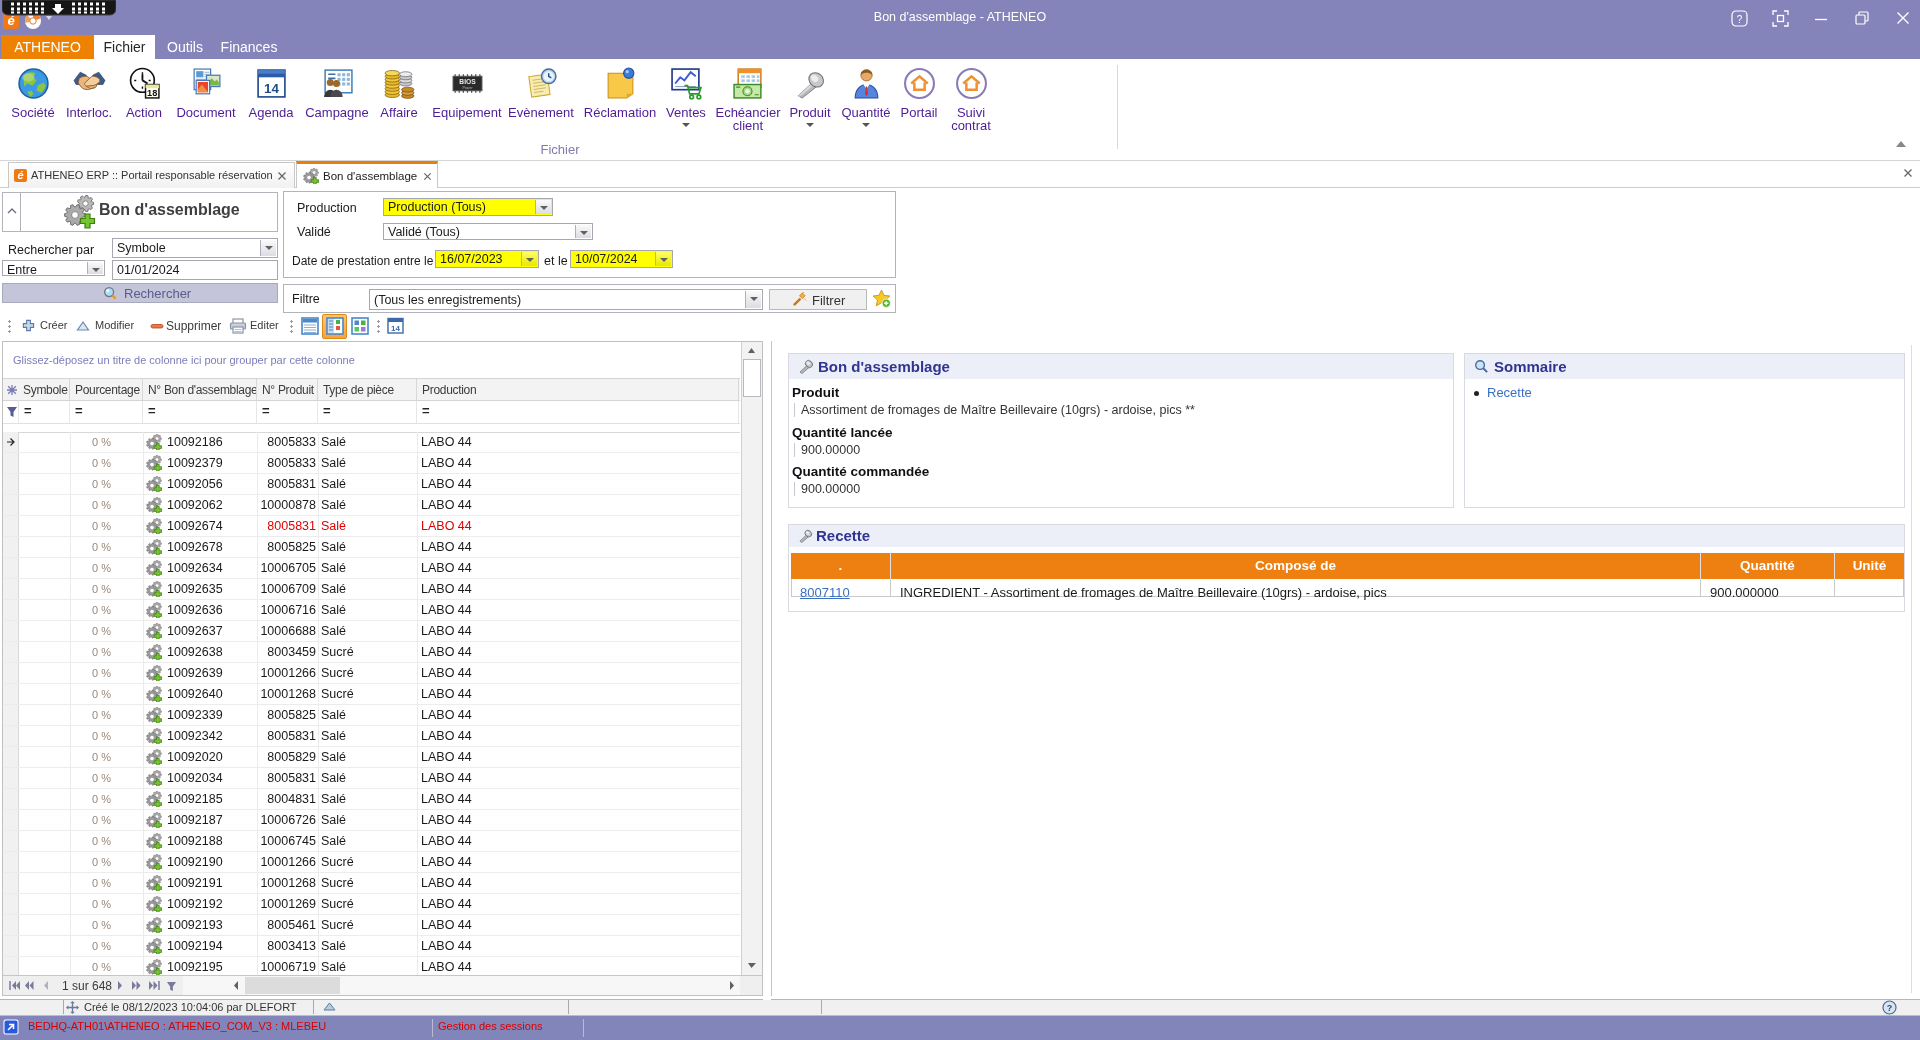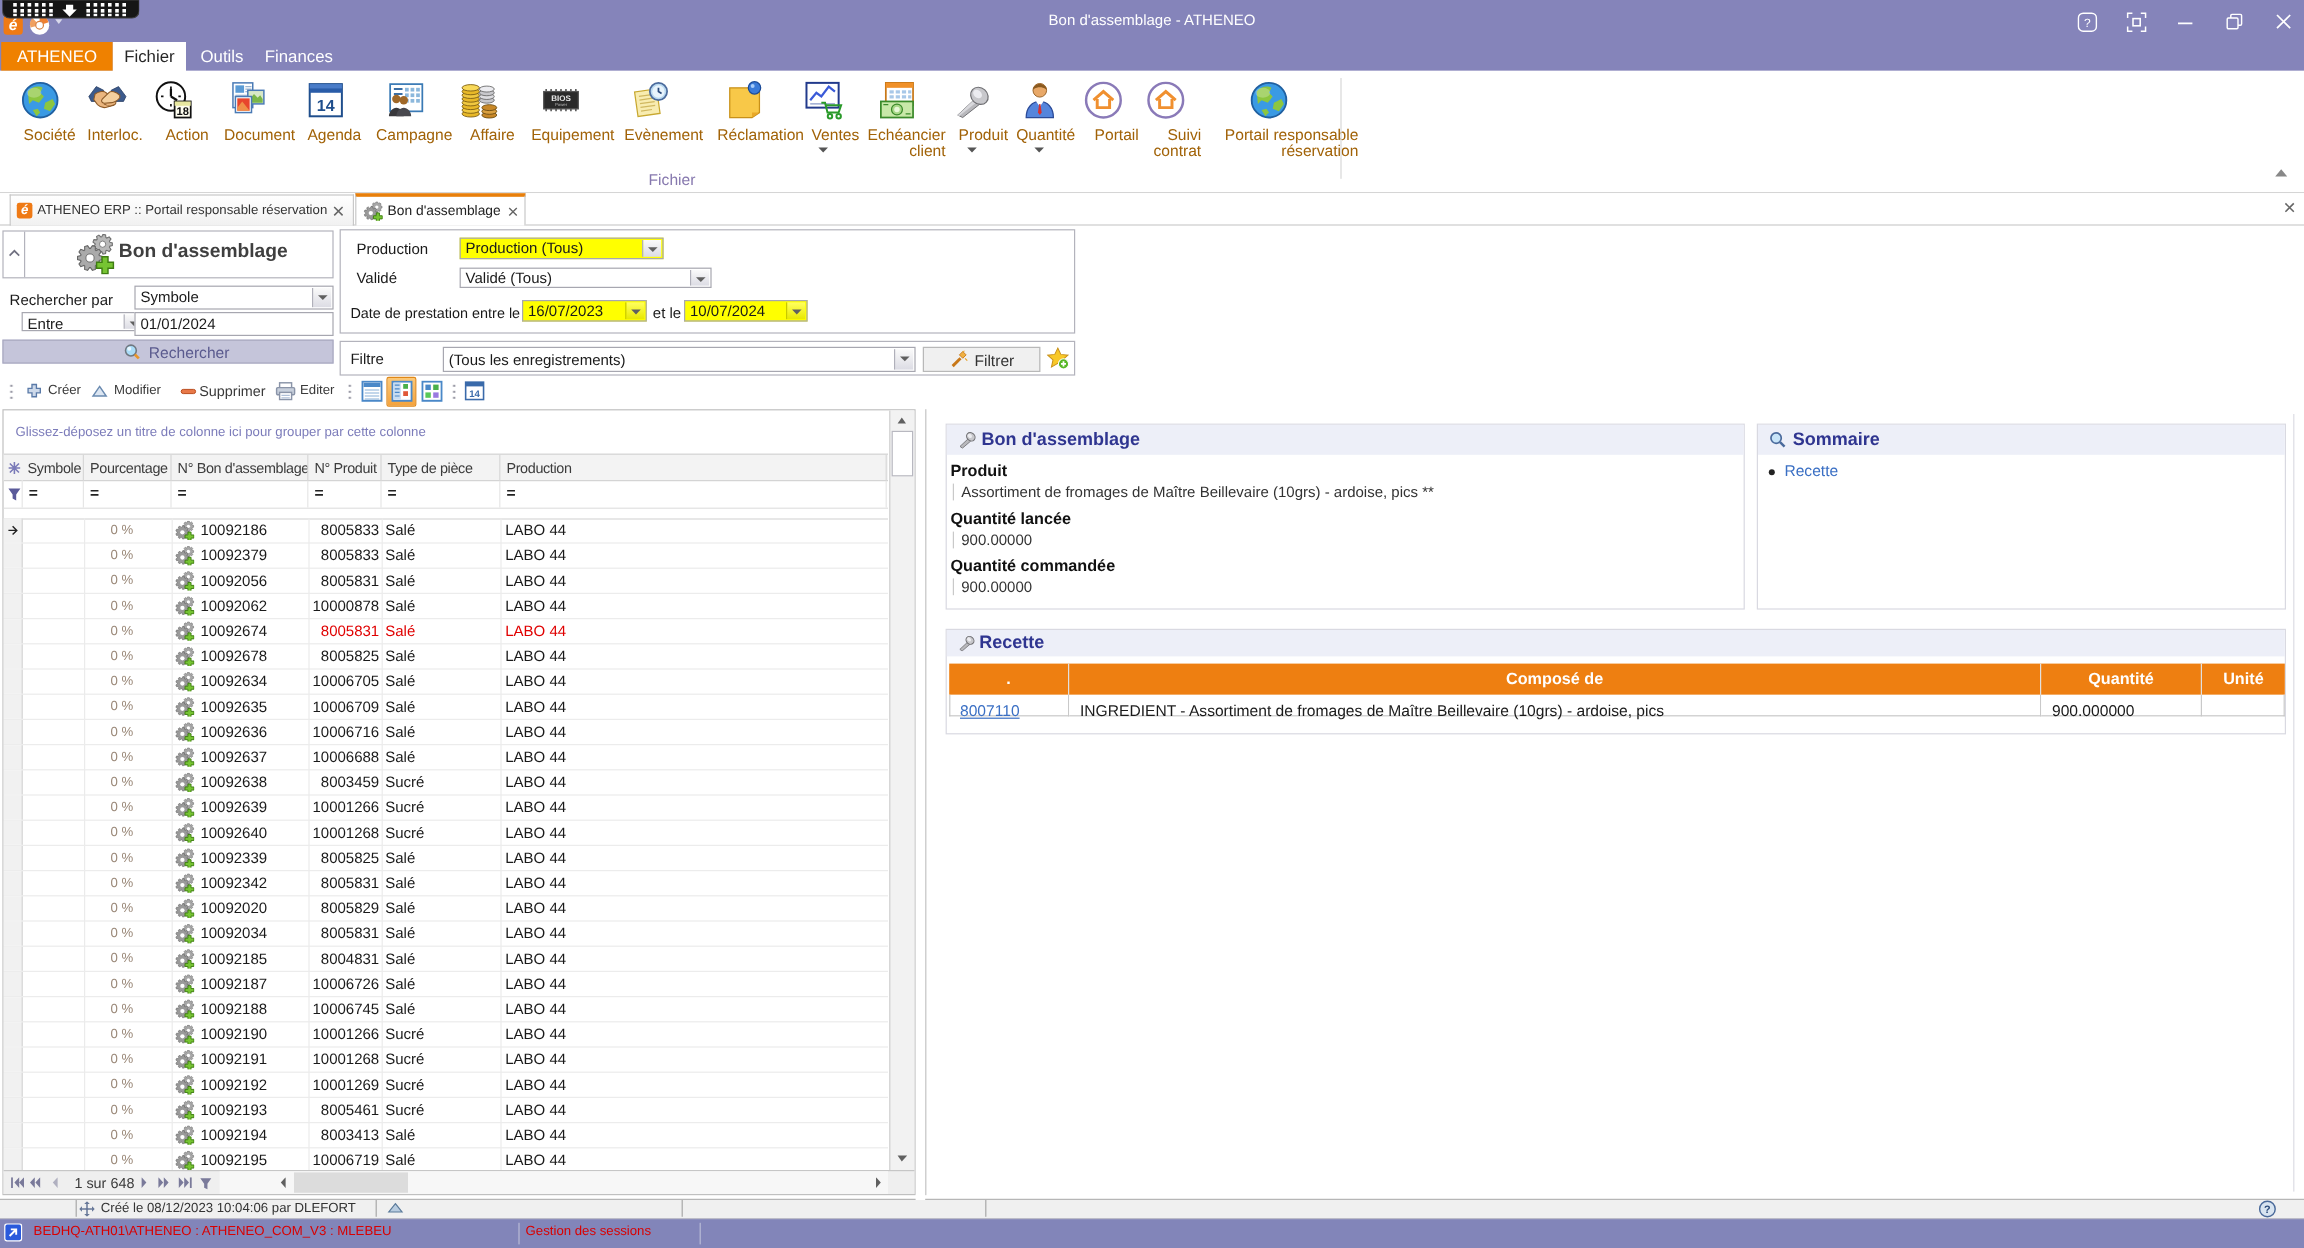--- a/index.html
+++ b/index.html
@@ -8,21 +8,21 @@
 .tx{position:absolute;white-space:nowrap}
 body{position:relative}
 
 #titlebar{left:0;top:0;width:1920px;height:59px;background:#8584ba}
 #title{left:0;top:10px;width:1920px;text-align:center;font-size:12.5px;color:#fff}
 .wbtn{position:absolute;top:10px;color:#fff}
 #atab{left:1px;top:35px;width:93px;height:24px;background:#ef8100;color:#fff;font-size:14px;text-align:center;line-height:24px}
 #ftab{left:94px;top:35px;width:61px;height:25px;background:#fff;color:#262626;font-size:14px;text-align:center;line-height:24px}
 .ptab{top:35px;height:24px;color:#fff;font-size:14px;text-align:center;line-height:24px;position:absolute}
 #ribbon{left:0;top:59px;width:1920px;height:102px;background:#fff;border-bottom:1px solid #d5d5d5}
-.ritem{position:absolute;top:8px;text-align:right;color:#a16207;font-size:13px}
+.ritem{position:absolute;top:8px;text-align:center;color:#4c1d95;font-size:13px}
 .ritem svg{display:block;margin:0 auto 6px}
 .rlbl{line-height:13px}
 .darr{width:0;height:0;border-left:4px solid transparent;border-right:4px solid transparent;border-top:4px solid #555;margin:4px auto 0}
 #grpFichier{left:0;top:142px;width:1120px;text-align:center;color:#8678ae;font-size:13px}
 
 #tabrow{left:0;top:161px;width:1920px;height:27px;background:#fff;border-bottom:1px solid #cccccc}
 #dtab1{left:8px;top:1px;width:287px;height:26px;background:linear-gradient(#ffffff,#f1f1f1);border:1px solid #c8c8c8;border-bottom:none}
 #dtab2{left:296px;top:0px;width:142px;height:27px;background:#fff;border-left:1px solid #c8c8c8;border-right:1px solid #c8c8c8;border-top:3px solid #e87f0b}
 
 .box{position:absolute;border:1px solid #b3b3bc;background:#fff}
@@ -488,26 +488,20 @@
         <use href="#portail"></use>
       </svg>
       <div class="rlbl">Portail</div>
     </div>
  <div class="ritem" style="left:941px;width:60px">
       <svg width="33" height="33">
         <use href="#portail"></use>
       </svg>
       <div class="rlbl">Suivi<br>contrat</div>
     </div>
- <div class="ritem" style="left:982px;width:150px">
-      <svg width="33" height="33">
-        <use href="#globe"></use>
-      </svg>
-      <div class="rlbl">Portail responsable<br>réservation</div>
-    </div>
  <div class="ab" style="left:1117px;top:6px;width:1px;height:84px;background:#d8d8d8"></div>
  <div class="ab" style="left:1896px;top:82px;width:0;height:0;border-left:5px solid transparent;border-right:5px solid transparent;border-bottom:6px solid #888"></div>
 </div>
 <div class="tx" id="grpFichier">Fichier</div>
 
 <div class="ab" id="tabrow">
   <div class="ab" id="dtab1">
     <div class="ab" style="left:5px;top:6px;width:13px;height:13px;background:#ef7a15;border-radius:2px;color:#fff;font-size:11px;font-weight:bold;text-align:center;line-height:13px;font-style:italic">é</div>
     <div class="tx" style="left:22px;top:6px;font-size:11px;color:#333;width:245px;overflow:hidden">ATHENEO ERP :: Portail responsable réservation</div>
     <svg class="ab" style="left:268px;top:8px" width="10" height="10" viewBox="0 0 10 10">
@@ -537,21 +531,21 @@
   <svg class="ab" style="left:60px;top:2px" width="34" height="34">
       <use href="#gearbig"></use>
     </svg>
   <div class="tx" style="left:96px;top:8px;font-size:16px;font-weight:bold;color:#3f3f3f">Bon d'assemblage</div>
 </div>
 <div class="lbl" style="left:8px;top:243px">Rechercher par</div>
 <div class="combo" style="left:112px;top:238px;width:166px;height:20px">
     <span class="cv">Symbole</span>
     <span class="dd"></span>
   </div>
-<div class="combo" style="left:18px;top:260px;width:103px;height:16px">
+<div class="combo" style="left:2px;top:260px;width:103px;height:16px">
     <span class="cv">Entre</span>
     <span class="dd"></span>
   </div>
 <div class="combo" style="left:112px;top:260px;width:166px;height:20px">
     <span class="cv">01/01/2024</span>
   </div>
 <div class="ab" style="left:2px;top:283px;width:276px;height:20px;background:#c5c5da;border:1px solid #a9a9c0">
   <svg class="ab" style="left:100px;top:2px" width="15" height="15">
       <use href="#mag"></use>
     </svg>

